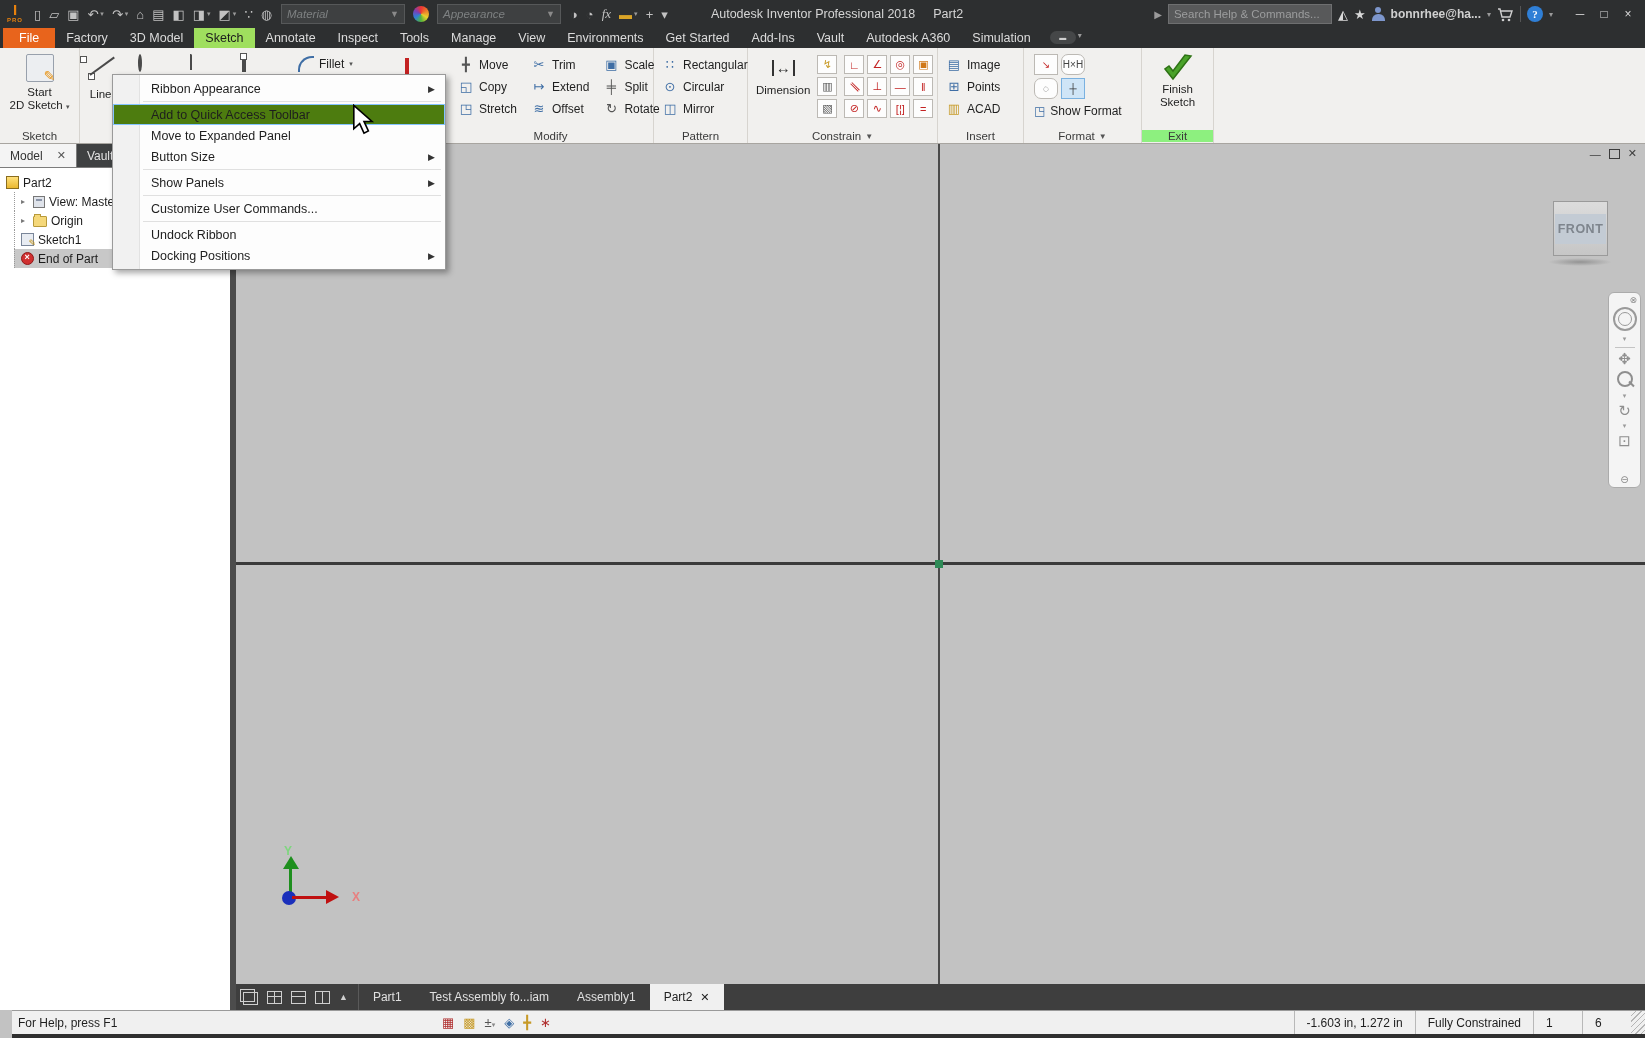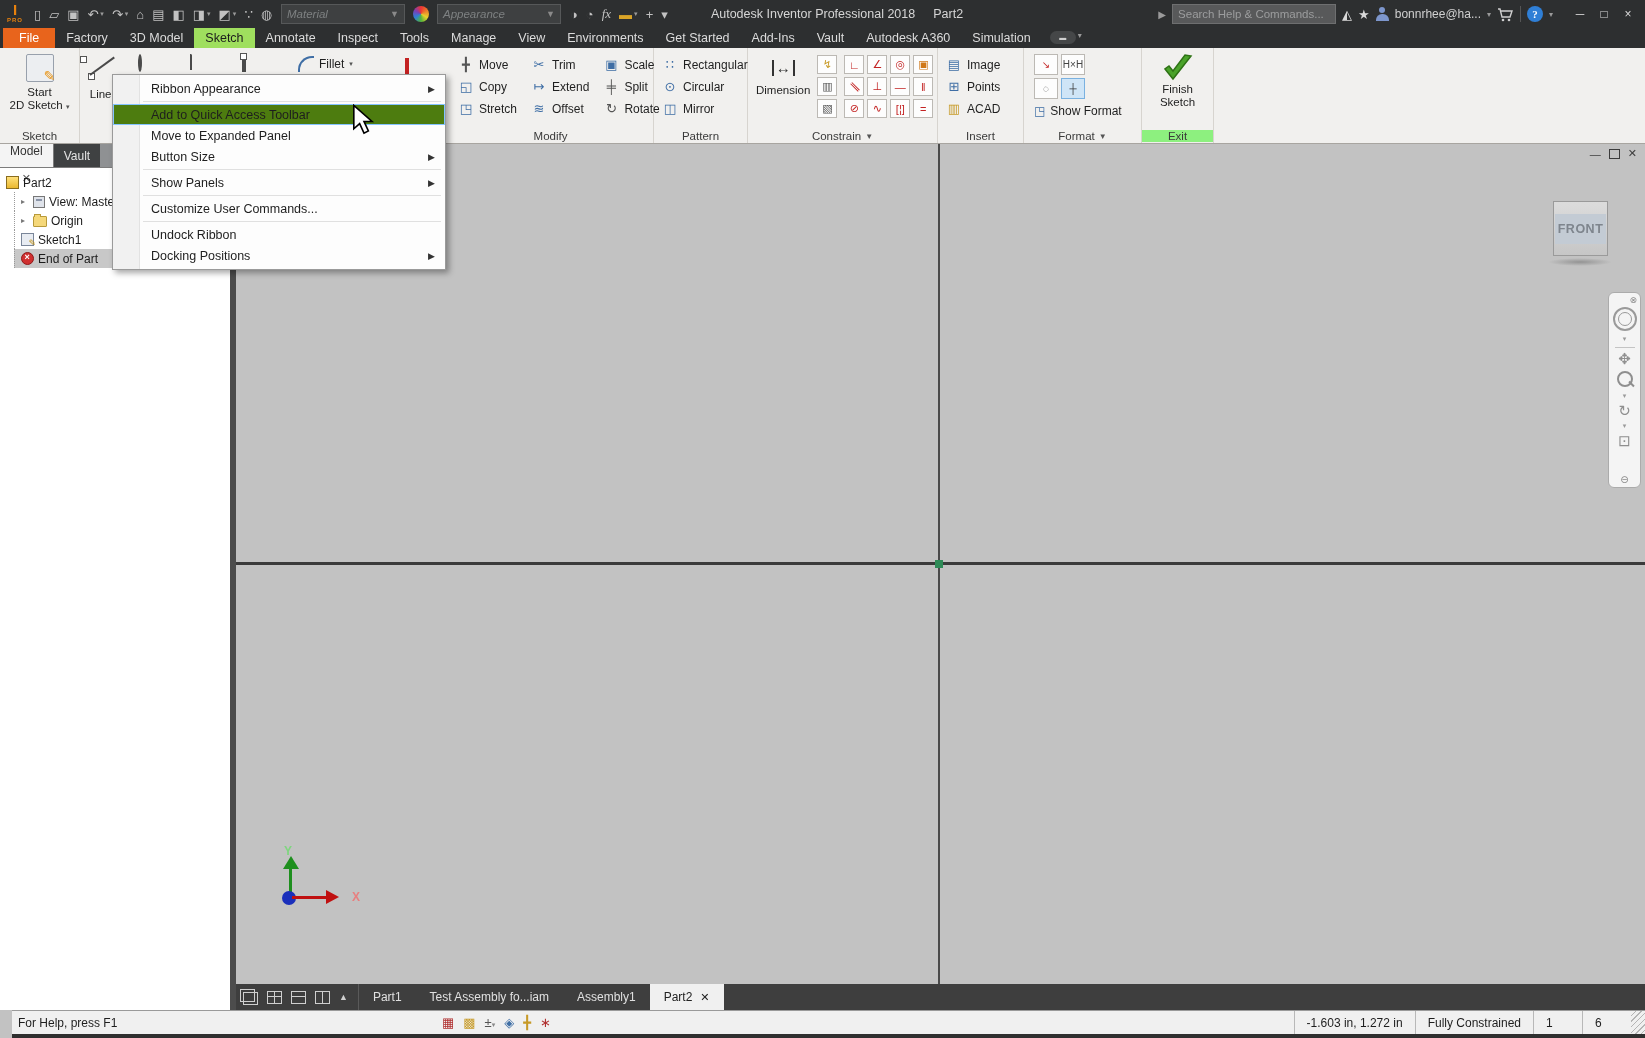--- a/index.html
+++ b/index.html
@@ -26,21 +26,21 @@
             justify-content:center;pointer-events:none;color:#d6d6d6;font-size:12.5px;gap:18px;margin-left:29px;}
   .tb-right{position:absolute;right:0;top:0;height:28px;display:flex;align-items:center;gap:6px;padding-right:6px;}
   .expand-chev{color:#9a9a9a;font-size:10px;}
   .search{width:152px;height:18px;background:#58595a;border:1px solid #6e6f70;color:#9c9d9e;
           font-size:11.5px;padding:0 5px;outline:none;}
   .search::placeholder{color:#9c9d9e;opacity:1;}
   .tbicon{color:#d8d8d8;font-size:13px;}
   .person{width:13px;height:14px;position:relative;}
   .person:before{content:"";position:absolute;left:3.5px;top:0;width:6px;height:6px;border-radius:50%;background:#7d96cc;}
   .person:after{content:"";position:absolute;left:0;bottom:0;width:13px;height:7px;border-radius:6px 6px 0 0;background:#7d96cc;}
-  .user-label{color:#d0d0d0;}
+  .user-label{color:#d0d0d0;font-weight:bold;}
   .user-chev,.help-chev{font-size:8px;color:#9a9a9a;}
   .sep-v{width:1px;height:16px;background:#555;}
   .help{width:16px;height:16px;border-radius:50%;background:#2f7fd6;color:#fff;font-weight:bold;
         font-size:11px;display:flex;align-items:center;justify-content:center;font-family:"Liberation Serif",serif;}
   .winbtns{display:flex;align-items:center;gap:2px;margin-left:10px;}
   .winbtn{width:22px;height:20px;display:flex;align-items:center;justify-content:center;color:#d8d8d8;font-size:12px;}
   
   .ribbon-tabs{position:absolute;left:0;top:28px;right:0;height:20px;background:#2d2f30;
                display:flex;align-items:stretch;padding-left:3px;color:#dcdcdc;font-size:12.5px;}
   .rtab{display:flex;align-items:center;padding:0 11px;cursor:default;}
@@ -88,21 +88,21 @@
   .ccol{display:flex;flex-direction:column;gap:3px;padding-top:1px;}
   .cbtn{width:20px;height:19px;background:#fdfdfd;border:1px solid #bcb9b4;display:flex;
         align-items:center;justify-content:center;font-size:11px;color:#c32222;box-sizing:border-box;}
   .cgrid{display:grid;grid-template-columns:repeat(4,20px);grid-auto-rows:19px;gap:3px;padding-top:1px;}
   .cbtn.orange{color:#d07818;} .cbtn.gray{color:#555;} .cbtn.gold{color:#c79a27;}
   .cbtn.slant{transform:none;} .cbtn.slant span{display:inline-block;transform:rotate(-45deg);}
   
   .fmt-top{display:grid;grid-template-columns:24px 24px;grid-auto-rows:21px;gap:3px;padding:6px 0 0 10px;}
   .fbtn{background:#fdfdfd;border:1px solid #bcb9b4;display:flex;align-items:center;justify-content:center;
         font-size:10px;color:#c32222;box-sizing:border-box;}
-  .fbtn.gray{color:#444;} .fbtn.active{background:#cfe5f7;border-color:#7ab1e0;color:#333;}
+  .fbtn.gray{color:#444;border-radius:7px;} .fbtn.active{background:#cfe5f7;border-color:#7ab1e0;color:#333;}
   .fmt-show{display:flex;align-items:center;gap:5px;padding:5px 0 0 10px;}
   .fmt-show .mi{color:#3f6ea5;font-size:12px;}
   
   .finish{display:flex;flex-direction:column;align-items:center;padding-top:5px;line-height:13px;font-size:11.5px;}
   .exit-label{background:#8df07f;}
   
   .menu{position:absolute;left:112px;top:74px;width:332px;background:#fdfdfd;border:1px solid #9a9a9a;
         box-shadow:3px 3px 6px rgba(0,0,0,.35);padding:3px 0;z-index:50;}
   .menu:before{content:"";position:absolute;left:0;top:0;bottom:0;width:26px;background:#f1f1f1;border-right:1px solid #e2e2e2;}
   .menu-item{position:relative;height:21px;display:flex;align-items:center;padding:0 10px 0 38px;
@@ -110,21 +110,21 @@
   .menu-item .submenu-arrow{margin-left:auto;font-size:9px;color:#333;}
   .menu-item.highlighted{background:#4d7c0f;box-shadow:inset 0 0 0 1px #84c3ff;}
   .menu-item.separator{height:5px;padding:0;} 
   .menu-item.separator:after{content:"";position:absolute;left:30px;right:4px;top:2px;height:1px;background:#e0e0e0;}
   .cursor{position:absolute;left:352px;top:104px;z-index:60;}
   
   .leftpanel{position:absolute;left:0;top:144px;width:230px;bottom:28px;background:#fff;
              border-right:6px solid #4c4c4c;box-sizing:content-box;z-index:5;}
   .lp-tabs{height:23px;background:#8f9193;display:flex;align-items:stretch;border-bottom:1px solid #7c7c7c;}
   .lp-tab{display:flex;align-items:center;gap:14px;padding:0 10px;font-size:12px;}
-  .lp-tab.on{background:#f4f4f4;color:#333;border-right:1px solid #7c7c7c;flex-direction:column;}
+  .lp-tab.on{background:#f4f4f4;color:#333;border-right:1px solid #7c7c7c;}
   .lp-tab.off{background:#3f4142;color:#e4e4e4;}
   .lp-close{font-size:11px;color:#555;}
   .tree{padding:5px 0 0 4px;color:#1c1c1c;}
   .trow{display:flex;align-items:center;height:19px;gap:4px;padding-left:2px;}
   .trow.child{margin-left:10px;border-left:1px dotted #9a9a9a;padding-left:6px;}
   .trow.selected{background:#c8c8c8;}
   .texp{width:8px;font-size:8px;color:#777;flex:none;}
   .ticon{width:14px;height:12px;flex:none;position:relative;}
   .ticon.part{background:linear-gradient(180deg,#ffe07a 0%,#eab830 100%);border:1px solid #8a6d1f;width:11px;height:11px;}
   .ticon.view{border:1px solid #777;width:10px;height:10px;background:#dfe3ea;}

